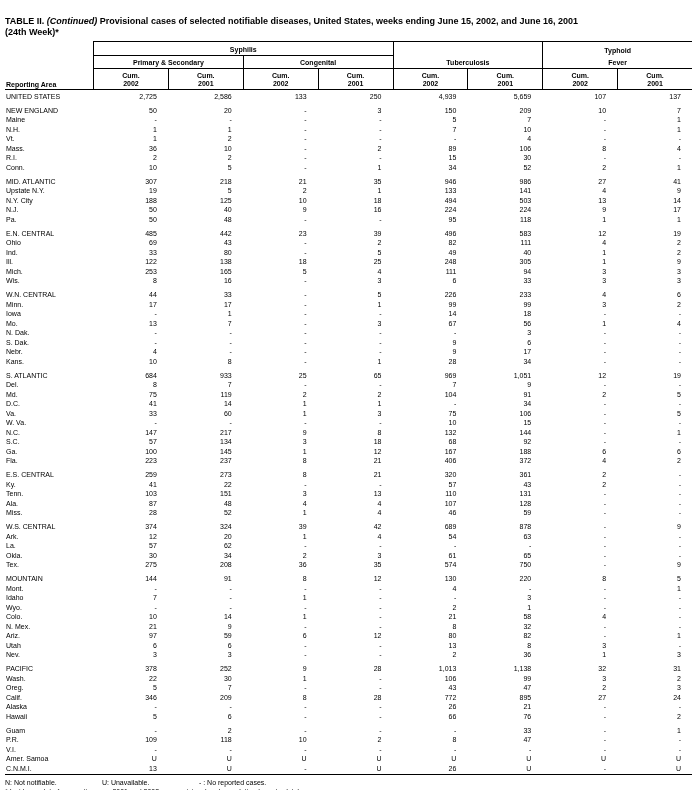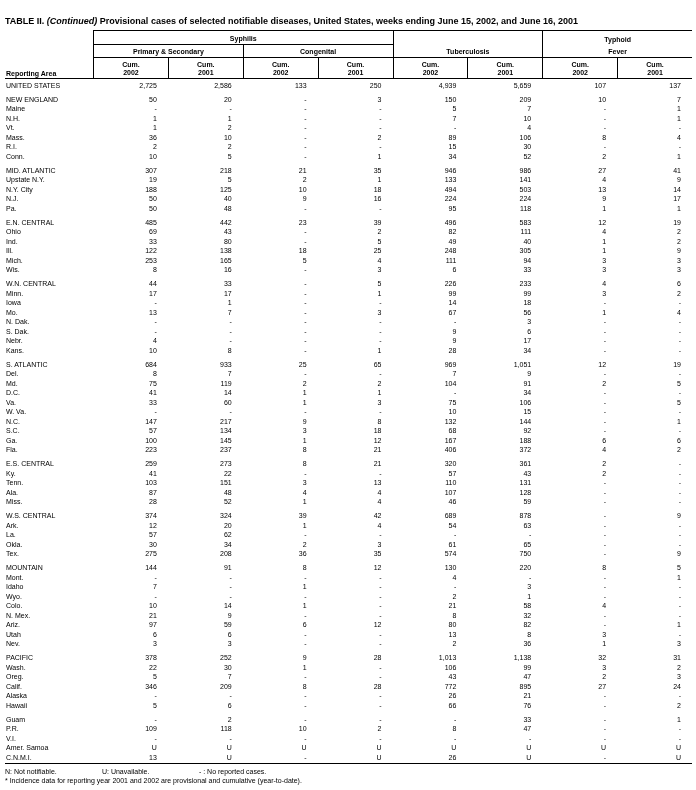--- a/index.html
+++ b/index.html
@@ -66,20 +66,21 @@
 <body>
 
 <div class="page">
 
   <div class="title">
     <div>
       <span>TABLE II.</span>
       <span class="cont">(Continued)</span>
       <span>Provisional cases of selected notifiable diseases, United States, weeks ending June 15, 2002, and June 16, 2001</span>
     </div>
+    <div>(24th Week)*</div>
   </div>
 
   <div>
 
     <div class="thead">
       <div class="th h-area">Reporting Area</div>
 
       <div class="th h-syphilis bt bl bb flex-end">Syphilis</div>
       <div class="th h-tb-top bt bl"></div>
       <div class="th h-typh-top bt bl flex-end">Typhoid</div>

